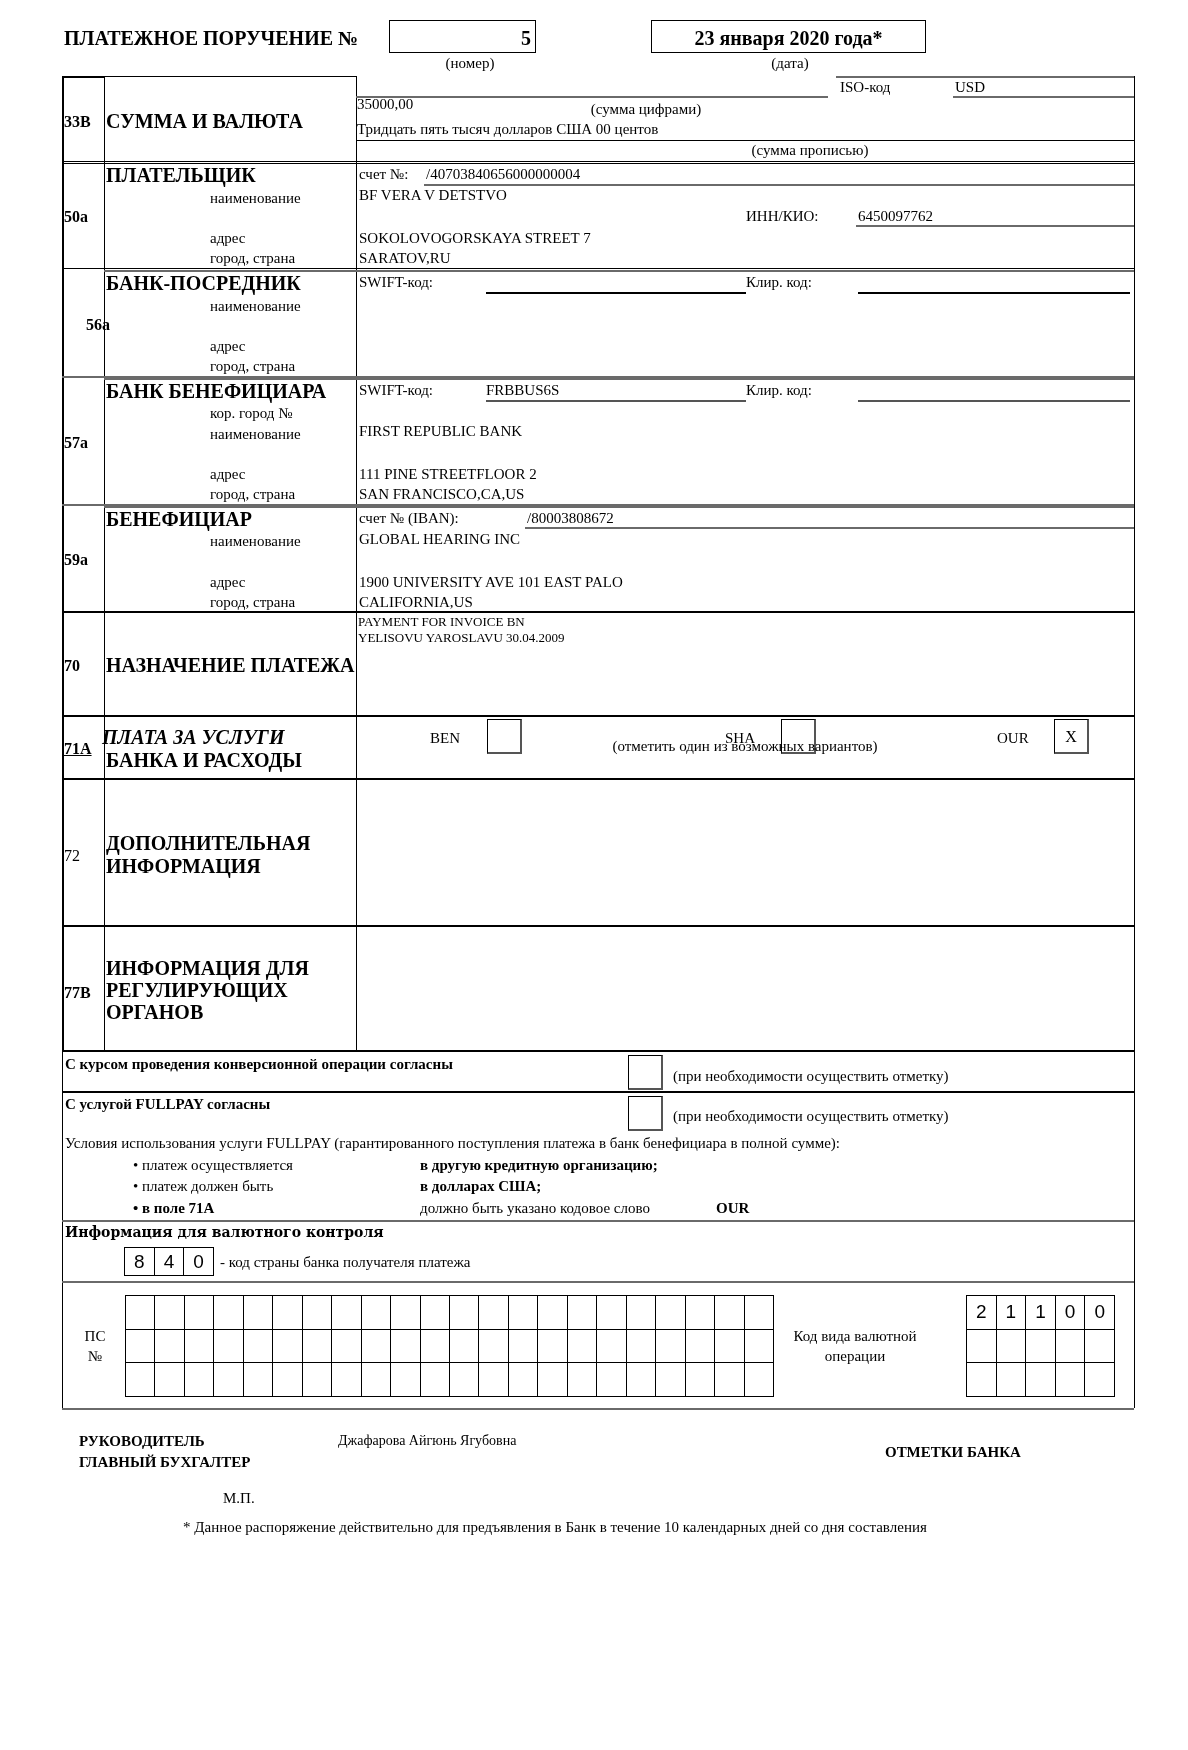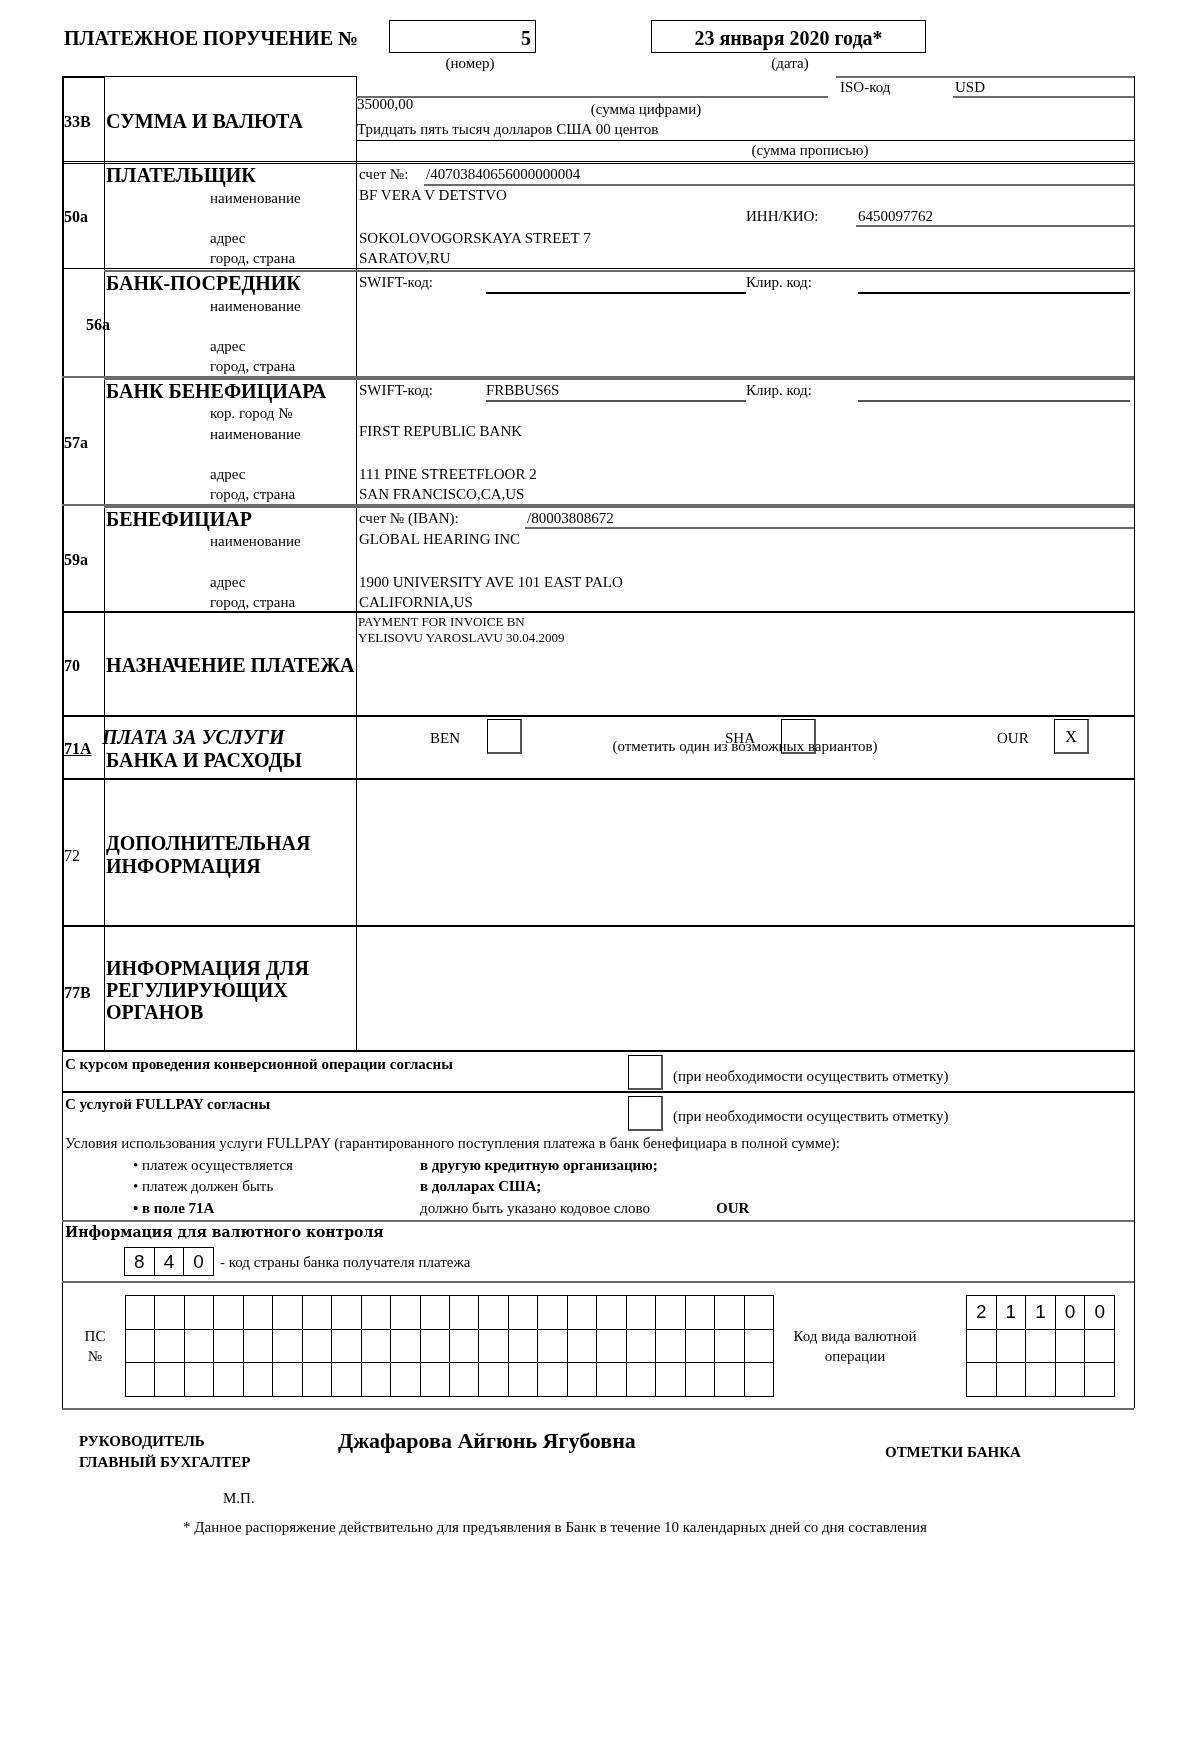--- a/index.html
+++ b/index.html
@@ -291,18 +291,18 @@
       <div></div>
       <div></div>
       <div></div>
     </div>
   <div class="hlg" style="left:62px;top:1408px;width:1072px;"></div>
 </section>
 
 <section>
   <div class="abs b t15" style="left:79px;top:1432px;">РУКОВОДИТЕЛЬ</div>
   <div class="abs b t15" style="left:79px;top:1453px;">ГЛАВНЫЙ БУХГАЛТЕР</div>
-  <div class="abs" style="left:338px;top:1430px;font-size:22px;line-height:22px;font-weight:bold;">Джафарова Айгюнь Ягубовна</div>
+  <div class="abs" style="left:338px;top:1430px;font-size:14px;line-height:22px;">Джафарова Айгюнь Ягубовна</div>
   <div class="abs b t15" style="left:885px;top:1443px;">ОТМЕТКИ БАНКА</div>
   <div class="abs t15" style="left:223px;top:1489px;">М.П.</div>
 </section>
 
 <div class="abs t15" style="left:183px;top:1518px;">* Данное распоряжение действительно для предъявления в Банк в течение 10 календарных дней со дня составления</div>
 
 </body></html>

